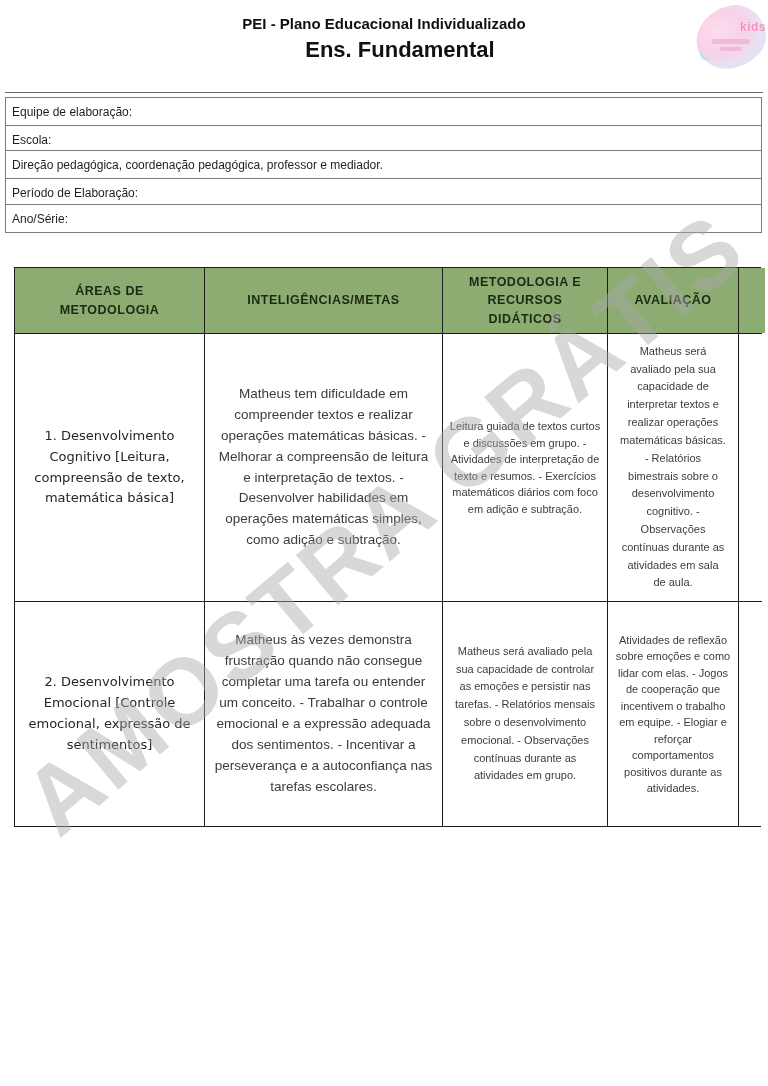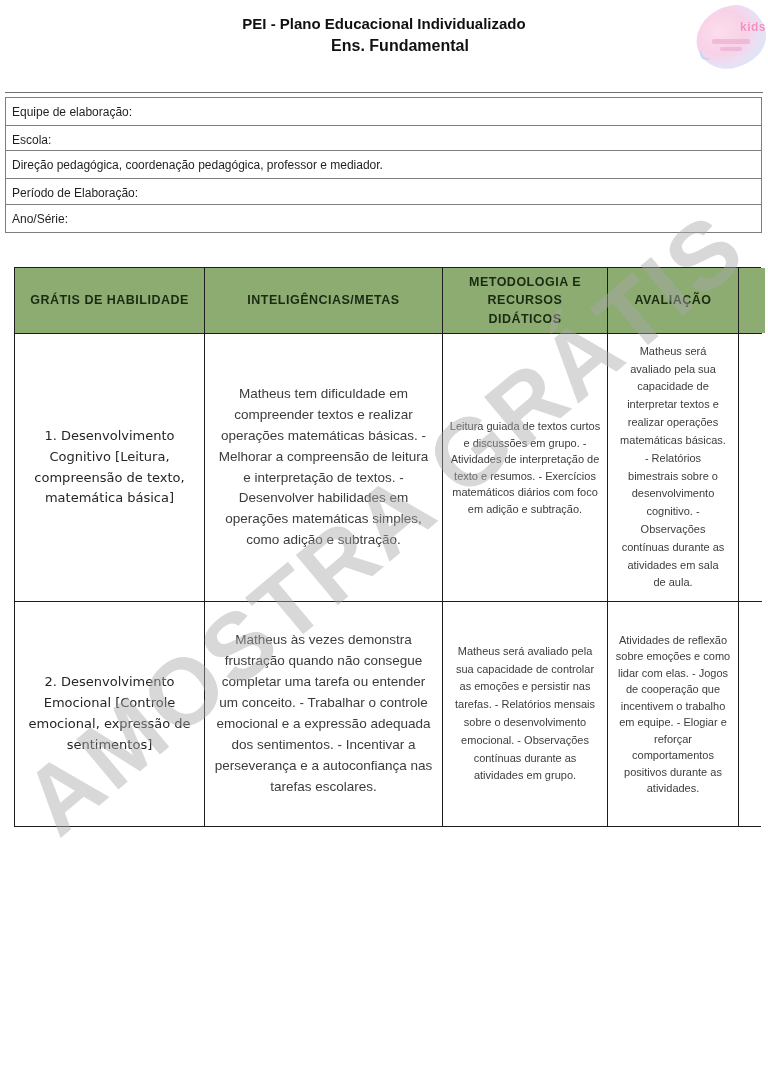--- a/index.html
+++ b/index.html
@@ -12,21 +12,21 @@
     overflow:hidden;
     margin:0 auto;
   }
 
   
   .title-block {
     position:absolute; top:13px; left:0; width:100%;
     text-align:center; color:#111111;
   }
   .title-line1 { font-size:15px; font-weight:bold; line-height:1.45; }
-  .title-line2 { font-size:16px; font-weight:bold; line-height:1.4;margin-left:32px; }
+  .title-line2 { font-size:22px; font-weight:bold; line-height:1.4;margin-left:32px; }
 
   
   .logo { position:absolute; top:6px; right:2px; width:70px; height:62px; }
   .logo-blob {
     position:absolute; inset:0;
     background: radial-gradient(ellipse at 35% 38%, #fbd7ea 0%, #f7c9e2 40%, #e7d9f2 62%, #cfe4f6 82%, #eaf3fb 100%);
     border-radius: 58% 42% 55% 45% / 55% 52% 48% 45%;
     transform: rotate(-10deg);
     opacity:.85;
   }
@@ -145,21 +145,21 @@
     <div class="form-row fr-4">
       <span class="label">Período de Elaboração:</span>
     </div>
     <div class="form-row fr-3">
       <span class="label">Ano/Série:</span>
     </div>
   </div>
 
   <div class="main-table">
 
-    <div class="cell th col-first row-first">GRÁTIS DE HABILIDADE</div>
+    <div class="cell th col-first row-first">ÁREAS DE METODOLOGIA</div>
     <div class="cell th row-first">INTELIGÊNCIAS/METAS</div>
     <div class="cell th row-first">METODOLOGIA E RECURSOS DIDÁTICOS</div>
     <div class="cell th row-first">AVALIAÇÃO</div>
     <div class="cell th row-first"></div>
 
     <div class="cell td-area col-first">1. Desenvolvimento Cognitivo [Leitura, compreensão de texto, matemática básica]</div>
     <div class="cell td-metas">Matheus tem dificuldade em compreender textos e realizar operações matemáticas básicas. - Melhorar a compreensão de leitura e interpretação de textos. - Desenvolver habilidades em operações matemáticas simples, como adição e subtração.</div>
     <div class="cell td-metod">Leitura guiada de textos curtos e discussões em grupo. - Atividades de interpretação de texto e resumos. - Exercícios matemáticos diários com foco em adição e subtração.</div>
     <div class="cell td-aval">Matheus será avaliado pela sua capacidade de interpretar textos e realizar operações matemáticas básicas. - Relatórios bimestrais sobre o desenvolvimento cognitivo. - Observações contínuas durante as atividades em sala de aula.</div>
     <div class="cell td-spacer"></div>

